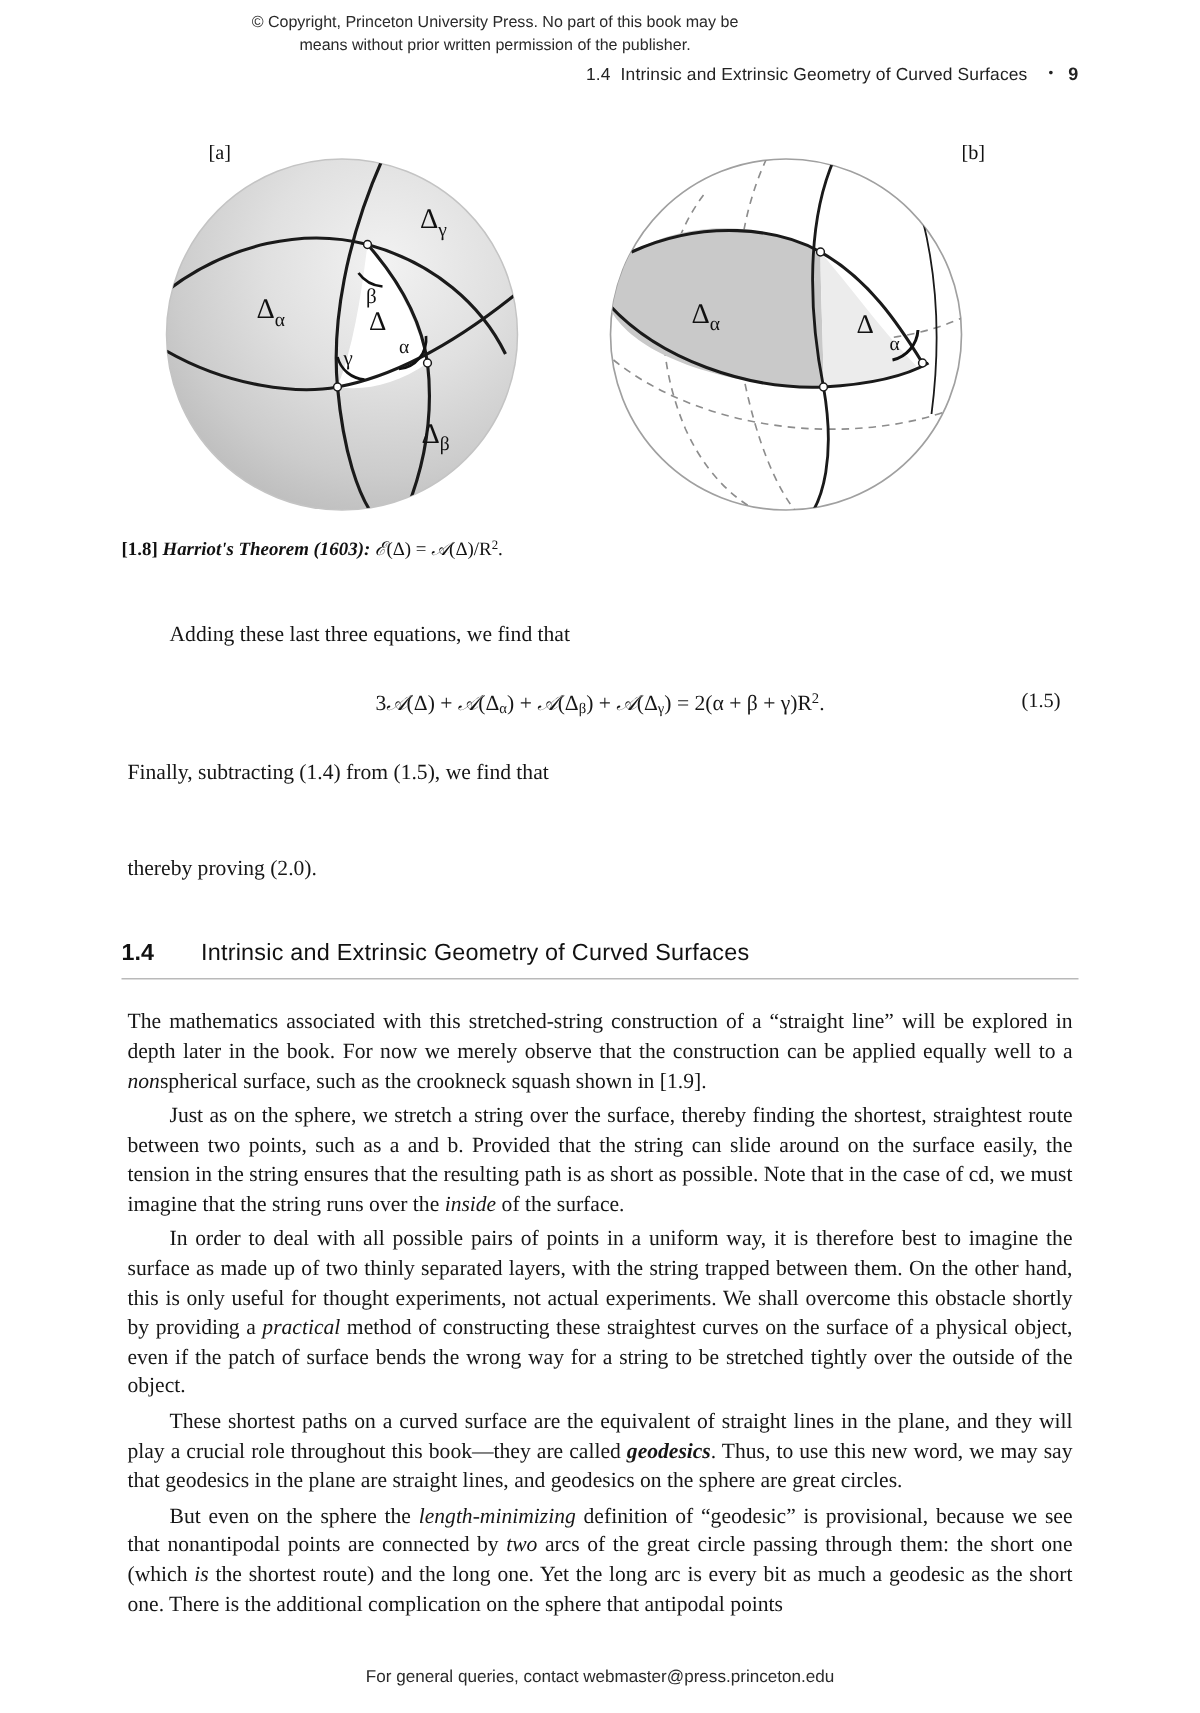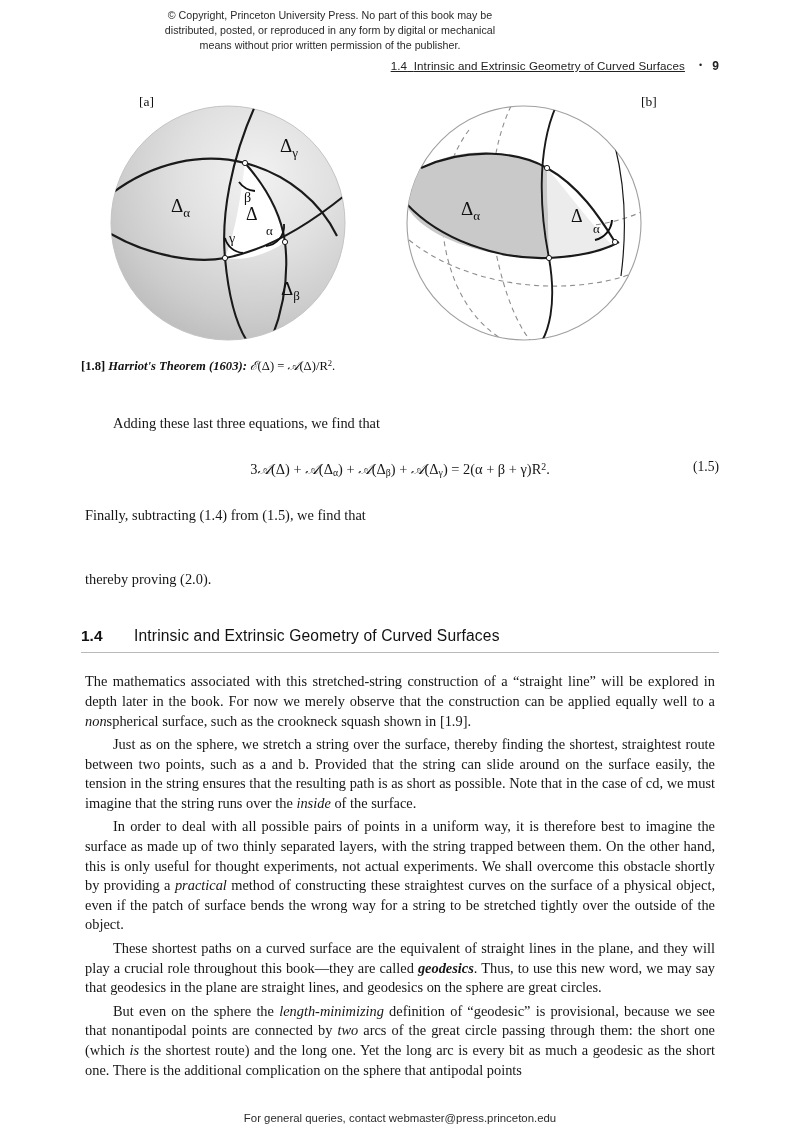--- a/index.html
+++ b/index.html
@@ -33,29 +33,28 @@
     font-family: "Liberation Sans", sans-serif;
     font-size: 10.7px;
     line-height: 15.2px;
     color: #2a2a2a;
   }
   .copyright div { white-space: nowrap; }
 
   
   .runhead {
     position: absolute;
-    top: 59px;
+    top: 42px;
     left: 81px;
     width: 638px;
     text-align: right;
     font-family: "Liberation Sans", sans-serif;
     font-size: 11.6px;
     color: #222;
     letter-spacing: .1px;
-    text-decoration: underline;
   }
   .runhead .bullet {
     display: inline-block;
     margin: 0 10px 0 14px;
     font-size: 9px;
     vertical-align: 2px;
   }
   .runhead .pageno {
     display: inline-block;
     font-weight: bold;
@@ -118,21 +117,21 @@
 
   .displaymath {
     position: relative;
     margin: 0;
     font-size: 14.4px;
     text-align: center;
     line-height: 22px;
   }
   .eqno {
     position: absolute;
-    right: 0;
+    right: 12px;
     top: 0;
     font-size: 13.6px;
   }
 
   
   .sect {
     position: relative;
     margin: 0;
   }
   .sect-row {
@@ -174,21 +173,20 @@
     color: #2a2a2a;
   }
 </style>
 </head>
 <body>
 
 <div class="page">
 
   <div class="copyright">
     <div>© Copyright, Princeton University Press. No part of this book may be</div>
-    <div>distributed, posted, or reproduced in any form by digital or mechanical</div>
     <div>means without prior written permission of the publisher.</div>
   </div>
 
   <div class="runhead">
     <span>1.4</span>&nbsp;&nbsp;<span>Intrinsic and Extrinsic Geometry of Curved Surfaces</span><span class="bullet">•</span><span class="pageno">9</span>
   </div>
 
   <div class="figure">
 
     <div class="fig-panel a">

